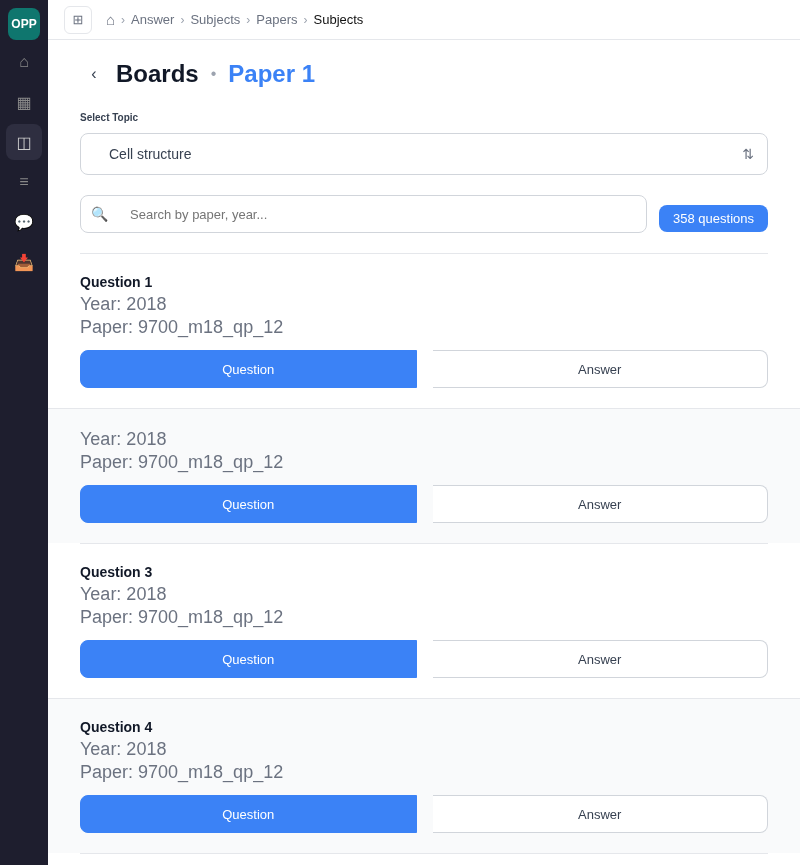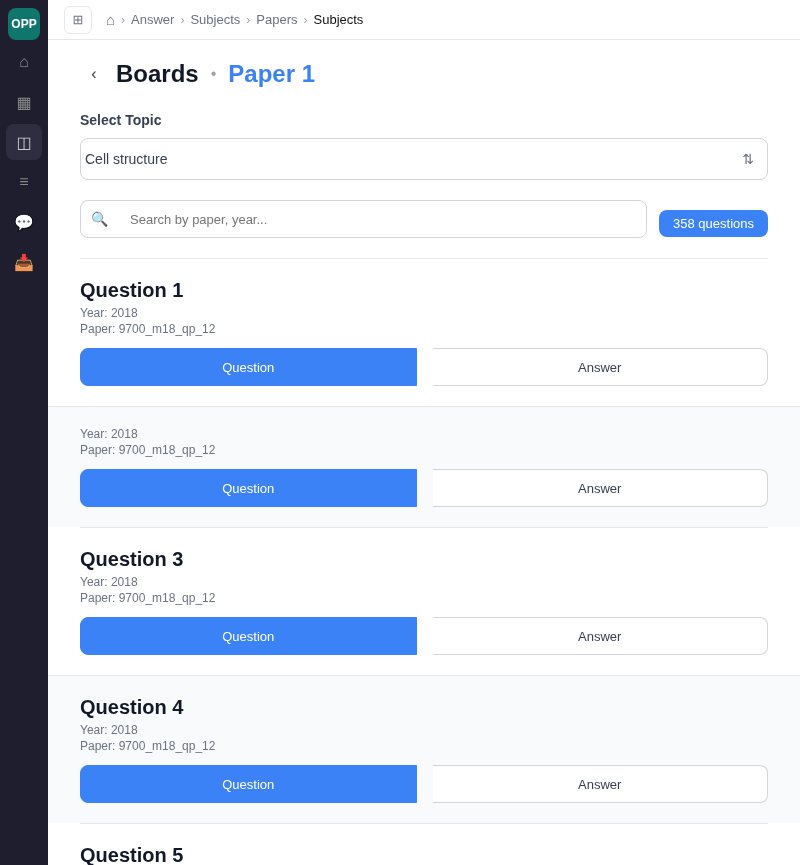--- a/index.html
+++ b/index.html
@@ -106,35 +106,35 @@
     .page-title-text {
       font-size: 24px;
       font-weight: 700;
       color: #111827;
     }
     .page-title-dot { color: #9ca3af; margin: 0 4px; }
     .page-title-paper { color: #3b82f6; }
 
     
     .section-label {
-      font-size: 14px;
+      font-size: 10px;
       font-weight: 600;
       color: #374151;
       margin-bottom: 10px;
     }
     .topic-select-wrapper {
       position: relative;
       margin-bottom: 20px;
     }
     .topic-select {
       width: 100%;
       height: 42px;
       border: 1px solid #d1d5db;
       border-radius: 8px;
-      padding: 0 4px;
+      padding: 0 28px;
       font-size: 14px;
       color: #374151;
       background: #fff;
       appearance: none;
       cursor: pointer;
       outline: none;
     }
     .topic-select-arrow {
       position: absolute;
       right: 14px;
@@ -190,27 +190,27 @@
     .question-card {
       border-top: 1px solid #e5e7eb;
       padding: 20px 0;
     }
     .question-card:nth-child(even) {
       background: #f9fafb;
       margin: 0 -32px;
       padding: 20px 32px;
     }
     .question-title {
-      font-size: 20px;
+      font-size: 14px;
       font-weight: 700;
       color: #111827;
       margin-bottom: 4px;
     }
     .question-meta {
-      font-size: 12px;
+      font-size: 18px;
       color: #6b7280;
       margin-bottom: 2px;
     }
     .question-buttons {
       display: flex;
       gap: 16px;
       margin-top: 12px;
     }
     .q-btn {
       flex: 1;

